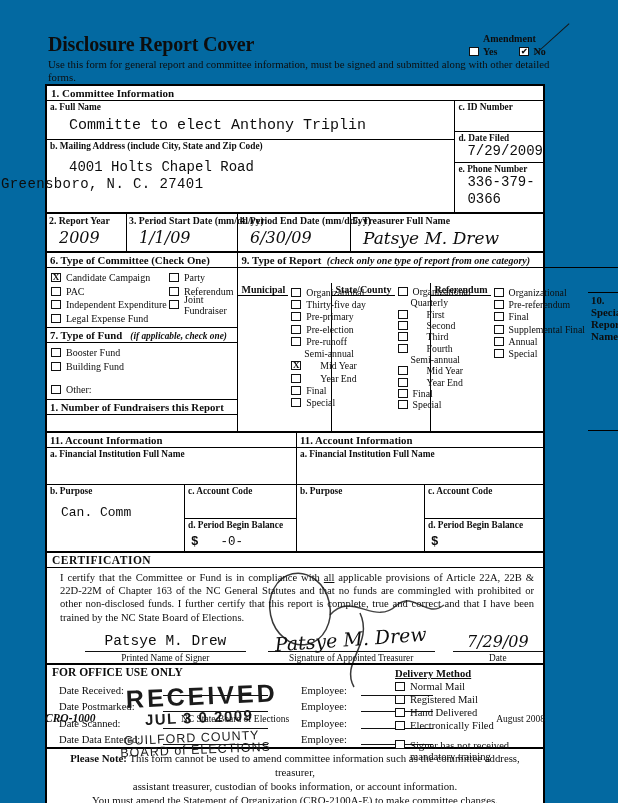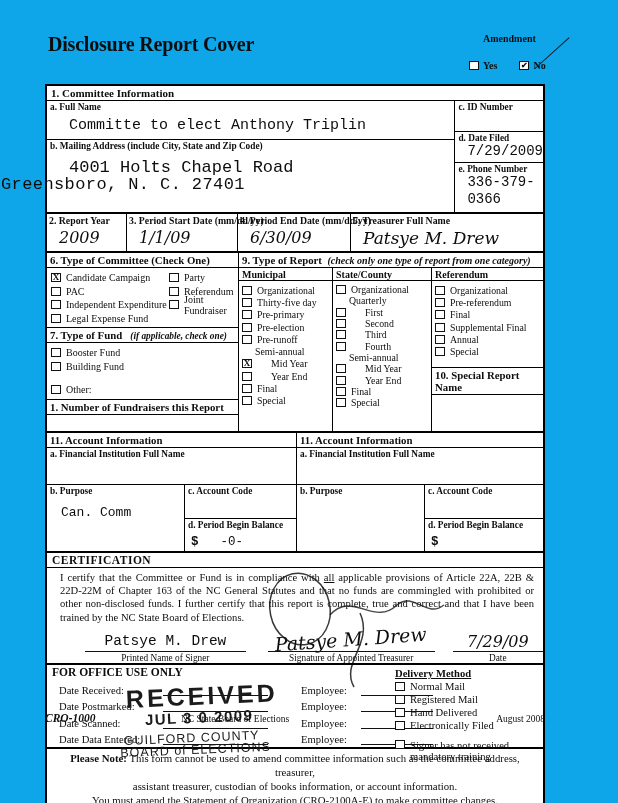--- a/index.html
+++ b/index.html
@@ -1,45 +1,45 @@
 <!DOCTYPE html>
 <html><head>
 <meta charset="utf-8">
 <style>
   * { box-sizing: border-box; margin: 0; padding: 0; }
   html,body { background:#e8e8e8; }
   .page {
-    position: relative; width: 618px; height: 803px; background: #0ea5e9;
+    position: relative; width: 618px; height: 803px; background: #0369a1;
     font-family: "Liberation Serif", serif; color: #0d0d0d; overflow: hidden;
     margin: 0 auto;
   }
   
   .title { position:absolute; left:48px; top:33px; font-size:20px; font-weight:bold; letter-spacing:-0.2px; }
   .subtitle { position:absolute; left:48px; top:58px; width:530px; font-size:10.8px; line-height:13px; }
   .amend { position:absolute; left:469px; top:33px; width:140px; font-size:10px; font-weight:bold; }
   .amend-title { margin-left:14px; }
-  .amend-row { display:flex; gap:22px; margin-top:16px; position:relative;text-align:right; }
+  .amend-row { display:flex; gap:22px; margin-top:2px; position:relative;text-align:right; }
   .amend-item { display:flex; align-items:center; gap:4px; }
   .slash { position:absolute; width:46px; border-top:1.7px solid #151515; transform:rotate(-42deg); transform-origin:left center; left:66px; top:8px; }
   
   .cb { display:inline-block; width:10px; height:9px; border:1.6px solid #111; position:relative; flex:none; background:#fff; }
   .cb.checked::after { content:"X"; position:absolute; left:0; right:0; top:-2.5px; font:bold 9px "Liberation Serif", serif; text-align:center; }
   .amend .cb.checked::after { content:"\2714"; font-size:8px; top:-1.5px; }
   
   .formbox { position:absolute; left:45px; top:84px; width:500px; border:2.6px solid #000; background:#fff; }
   .sec-title { font-weight:bold; font-size:11px; padding:1px 4px; border-bottom:1.6px solid #000; }
   .flabel { font-weight:bold; font-size:9.3px; line-height:12px; height:12px; padding:0 3px; white-space:nowrap; }
   .bt { border-top:1.4px solid #000; }
   .typed { font-family:"Liberation Mono", monospace; }
   .hand { font-family:"DejaVu Serif", serif; font-style:italic; }
   
   .ci { display:flex; }
   .ci-l { width:423px; border-right:1.4px solid #000; }
   .fullname { height:26px; font-size:15px; line-height:26px; padding-left:22px; }
-  .addr { height:53px; font-size:17px; }
+  .addr { height:53px; font-size:14px; }
   .addr .l1 { padding-left:22px; margin-top:8px; line-height:17px; }
   .addr .l2 { margin-left:-46px; line-height:17px; letter-spacing:0.4px; }
   .ci-r { flex:1; display:flex; flex-direction:column; }
   .idblank { height:18px; }
   .ci-val { font-size:14px; padding-left:12px; height:19px; line-height:17px; }
   
   .r2 { display:flex; border-top:2px solid #000; }
   .r2c { border-right:1.4px solid #000; }
   .r2c:last-child { border-right:none; }
   .r2c .lab { font-weight:bold; font-size:9.8px; padding:1px 2px; height:14px; white-space:nowrap; }
@@ -50,21 +50,21 @@
   .subhead { font-weight:bold; font-size:10.8px; padding:1px 3px; border-bottom:1.2px solid #000; white-space:nowrap; }
   .subhead .ital { font-weight:bold; font-style:italic; font-size:9.3px; }
   .optwrap { padding:3px 4px 2px 4px; }
   .optrow { display:flex; height:13.5px; align-items:center; font-size:10px; }
   .optcell { display:flex; align-items:center; gap:5px; width:118px; }
   .optcell.c2 { width:auto; flex:1; }
   .gaprow { height:10px; }
   .s8blank { flex:1; min-height:16px; }
   .right610 { flex:1; display:flex; flex-direction:column; }
   .cols9 { display:flex; flex:1; }
-  .col9 { display:flex; flex-direction:column; }
+  .col9 { display:flex; flex-direction:row;margin-top:15px; }
   .col9.m { width:94px; border-right:1.2px solid #000; }
   .col9.s { width:99px; border-right:1.2px solid #000; }
   .col9.r { flex:1; }
   .col9 .ch { font-weight:bold; font-size:10px; padding:1px 3px; border-bottom:1.2px solid #000; height:13px; white-space:nowrap; }
   .c9items { padding:3px 3px 0 3px; }
   .it { display:flex; align-items:center; gap:5px; height:12.3px; font-size:9.8px; white-space:nowrap; }
   .col9.s .it { height:11.3px; }
   .it .lb1 { margin-left:13px; }
   .it .lb2 { margin-left:14px; }
   .sec10head { border-top:1.2px solid #000; border-bottom:1.2px solid #000; font-weight:bold; font-size:10.8px; padding:1px 3px; margin-top:9px; }
@@ -123,20 +123,24 @@
   .f-left { font-weight:bold; font-style:italic; font-size:11.5px; width:136px; }
   .f-center { flex:1; text-align:left; }
   .f-right { width:120px; text-align:right; }
 </style>
 </head>
 <body>
 
 <div class="page">
 
   <div class="title">Disclosure Report Cover</div>
+  <div class="subtitle">
+    <div>Use this form for general report and committee information, must be signed and submitted along with other detailed forms.</div>
+    <div>Do not use this form to update information.</div>
+  </div>
   <div class="amend">
     <div class="amend-title">Amendment</div>
     <div class="amend-row">
       <div class="amend-item">
         <span class="cb"></span>
         <span>Yes</span>
       </div>
       <div class="amend-item">
         <span class="cb checked"></span>
         <span>No</span>

